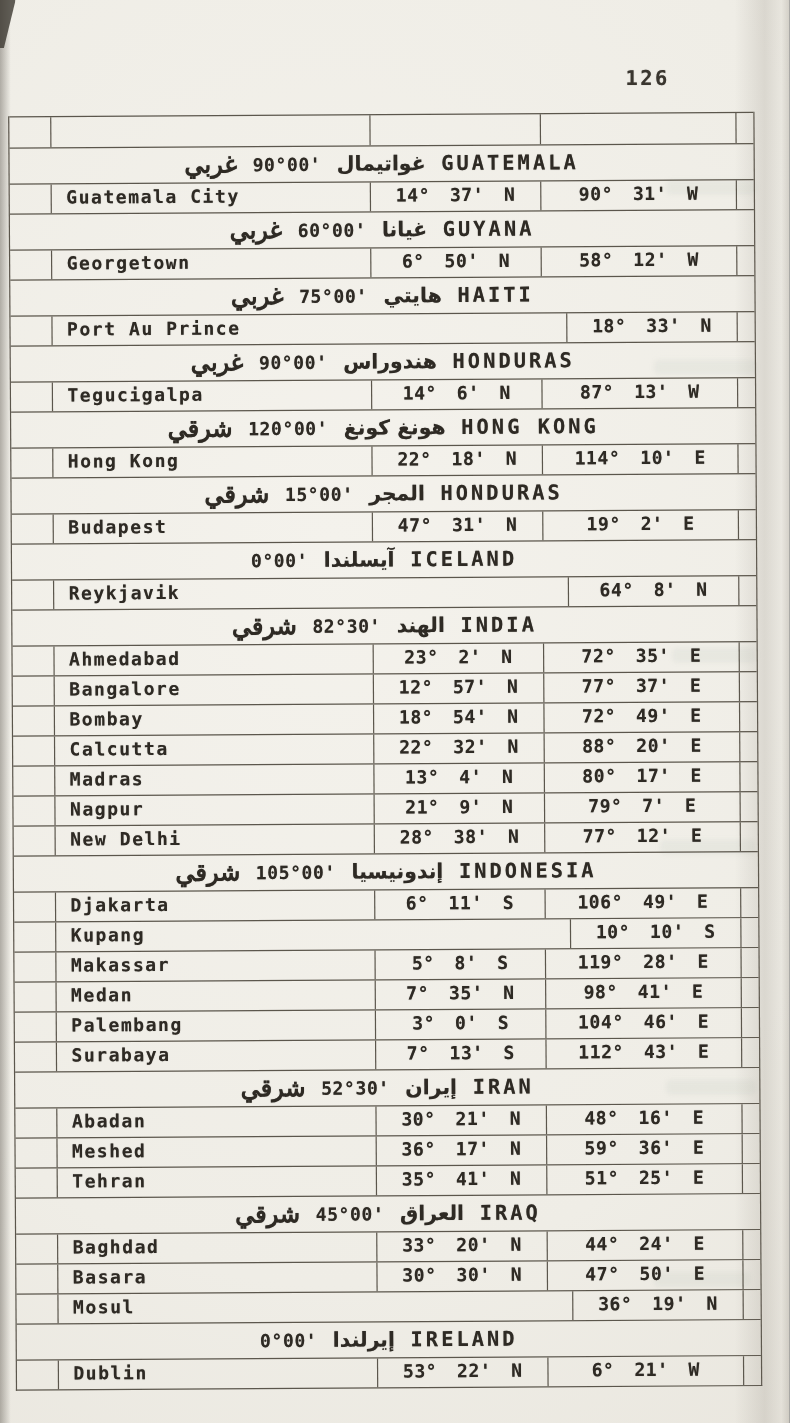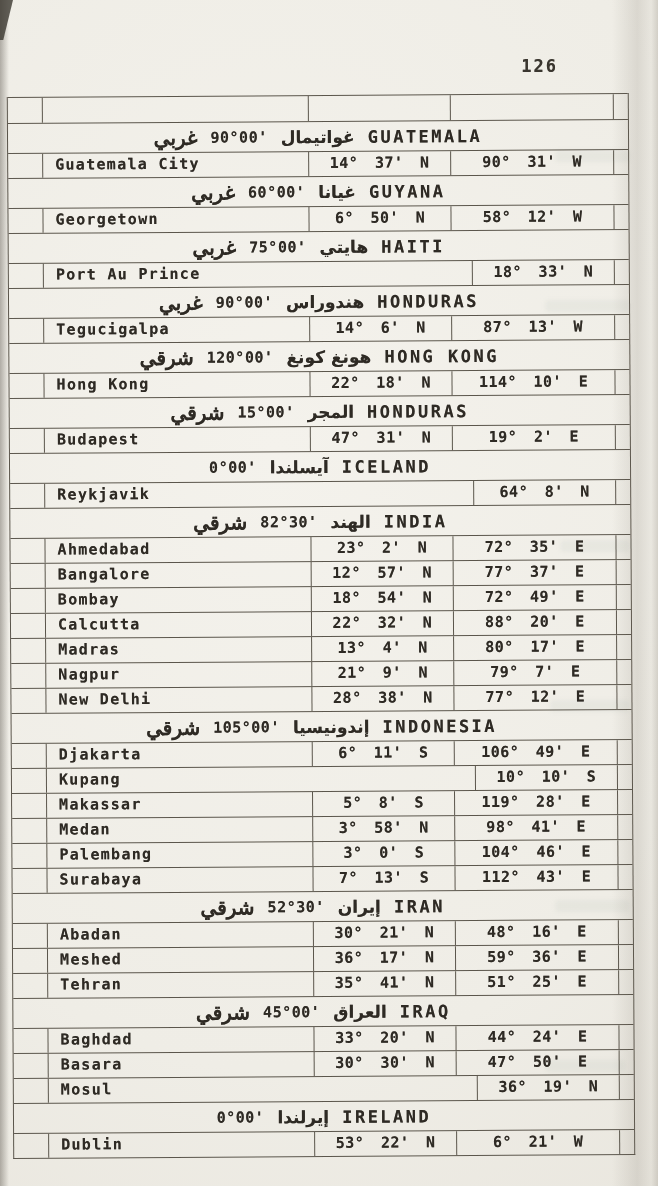--- a/index.html
+++ b/index.html
@@ -262,21 +262,21 @@
         <div class="row city-row ink">
     <span class="cell gutter-l"></span>
     <span class="cell city">Makassar</span>
     <span class="cell lat coord">5° 8' S</span>
     <span class="cell lon coord">119° 28' E</span>
     <span class="cell gutter-r"></span>
   </div>
         <div class="row city-row ink">
     <span class="cell gutter-l"></span>
     <span class="cell city">Medan</span>
-    <span class="cell lat coord">3° 58' N</span>
+    <span class="cell lat coord">7° 35' N</span>
     <span class="cell lon coord">98° 41' E</span>
     <span class="cell gutter-r"></span>
   </div>
         <div class="row city-row ink">
     <span class="cell gutter-l"></span>
     <span class="cell city">Palembang</span>
     <span class="cell lat coord">3° 0' S</span>
     <span class="cell lon coord">104° 46' E</span>
     <span class="cell gutter-r"></span>
   </div>

